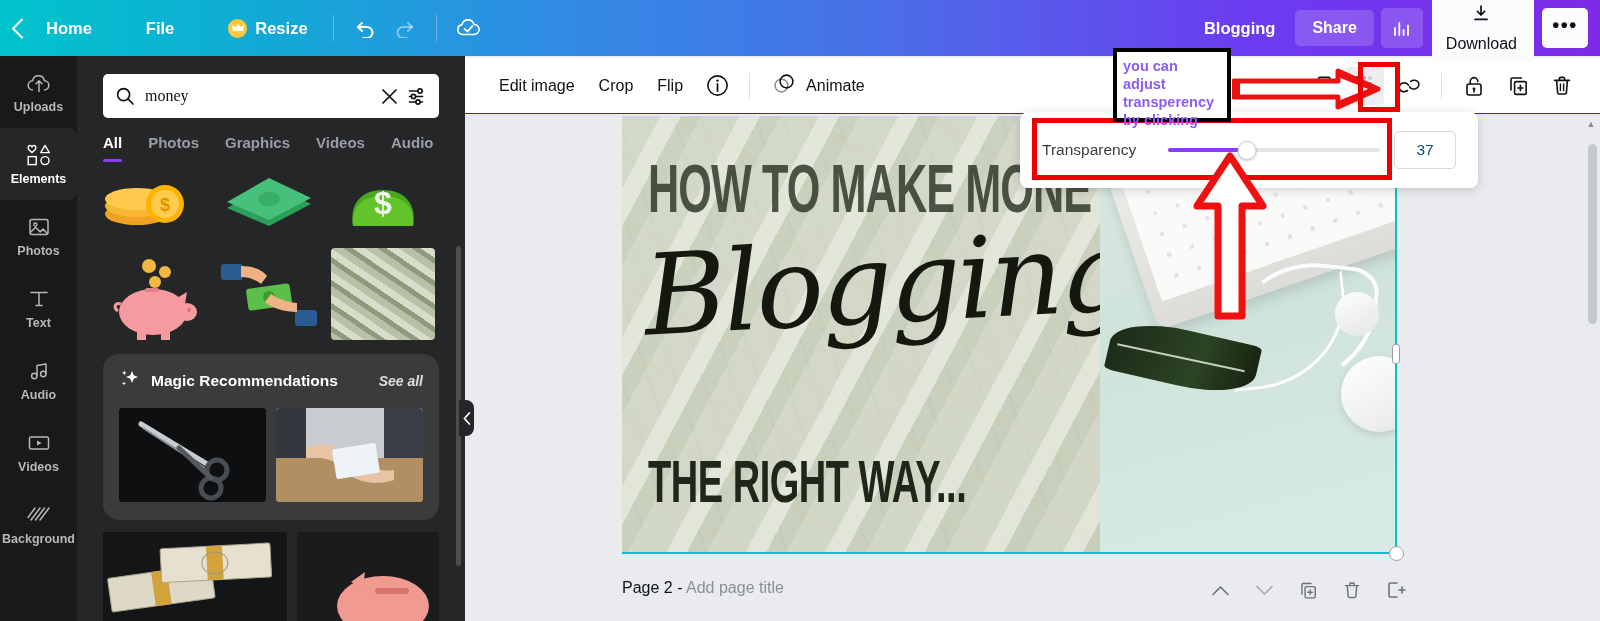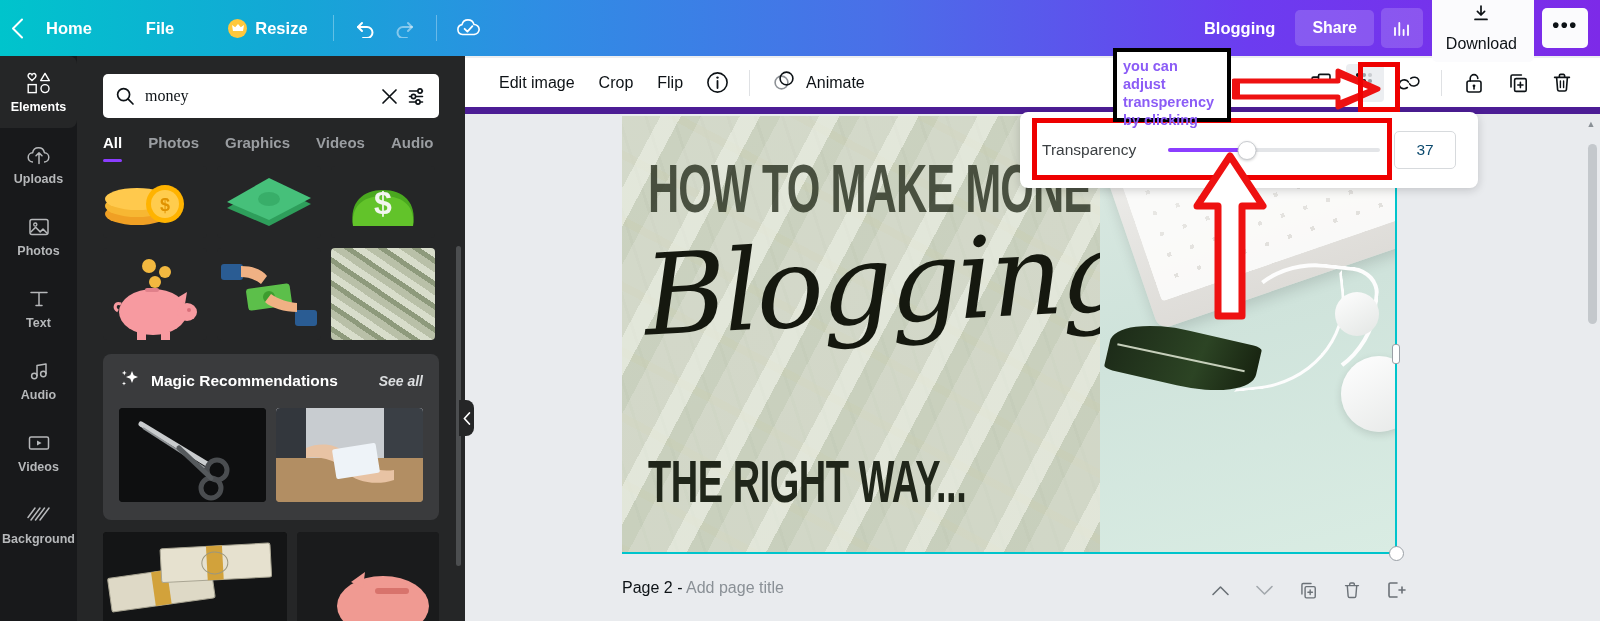--- a/index.html
+++ b/index.html
@@ -107,21 +107,21 @@
   .tab.active { color: #fff; }
   .tab.active::after {
     content: ""; position: absolute; left: 0; right: 0; bottom: 0;
     height: 3px; background: #8b3dff; border-radius: 2px;
   }
   .grid { padding: 4px 26px 0 26px; display: flex; flex-wrap: wrap; gap: 10px; }
   .thumb { width: 104px; height: 72px; border-radius: 4px; overflow: hidden; cursor: pointer; position: relative; }
   .thumb.tall { height: 92px; }
 
   .magic {
-    margin: 14px 26px 0 26px; background: #3a3b3d; border-radius: 8px; padding: 14px 16px 18px 16px;
+    margin: 14px 26px 0 26px; background: #3a3b3d; border-radius: 16px; padding: 14px 16px 18px 16px;
   }
   .magic-head { display: flex; align-items: center; gap: 10px; }
   .magic-title { font-size: 15.5px; font-weight: bold; color: #fff; }
   .magic-seeall { margin-left: auto; font-size: 14px; font-weight: bold; color: #dcdee0; cursor: pointer; font-style: italic; }
   .magic-grid { display: flex; gap: 10px; margin-top: 14px; }
   .magic-card { width: 147px; height: 94px; border-radius: 4px; overflow: hidden; cursor: pointer; }
 
   .botgrid { padding: 12px 26px 0 26px; display: flex; gap: 10px; }
 
   
@@ -134,21 +134,21 @@
     position: absolute; left: 459px; top: 400px; width: 15px; height: 36px;
     background: #252627; border-radius: 0 8px 8px 0; z-index: 36;
     display: flex; align-items: center; justify-content: center; cursor: pointer;
     color: #fff; font-size: 11px;
   }
 
   
   .etoolbar {
     position: absolute; top: 58px; left: 465px; width: 1135px; height: 56px;
     background: #fff; display: flex; align-items: center; padding: 0 16px 0 22px; z-index: 30;
-    border-bottom: 7px solid #4c1d95;
+    border-bottom: 1px solid #4c1d95;
   }
   .et-item {
     font-size: 16px; color: #0d1216; padding: 8px 12px; border-radius: 4px; cursor: pointer;
     display: flex; align-items: center; gap: 9px; white-space: nowrap;
   }
   .et-div { width: 1px; height: 26px; background: #dfe1e4; margin: 0 10px; }
   .et-right { margin-left: auto; display: flex; align-items: center; }
   .et-ico {
     width: 38px; height: 38px; border-radius: 4px; margin: 0 3px;
     display: flex; align-items: center; justify-content: center; cursor: pointer;
@@ -389,40 +389,40 @@
             </svg>
         </span>
         <span>Download</span>
       </div>
       <div class="btn-more">•••</div>
     </div>
   </div>
 
   <div class="rail">
 
+    <div class="rail-item">
+      <span class="rail-ico">
+        <svg width="26" height="22" viewBox="0 0 26 22" fill="none">
+            <path d="M7 18A4.6 4.6 0 016.6 8.8 6 6 0 0118.4 8.7 4.3 4.3 0 0118 17.9" stroke="currentColor" stroke-width="1.5" stroke-linejoin="round"></path>
+            <path d="M13 19.5V8.8m0 0l-3 3m3-3l3 3" stroke="currentColor" stroke-width="1.5" stroke-linecap="round" stroke-linejoin="round"></path>
+          </svg>
+      </span>
+      <span>Uploads</span>
+    </div>
+
     <div class="rail-item active">
       <span class="rail-ico">
         <svg width="30" height="24" viewBox="0 0 30 24" fill="none">
           <path d="M4.6 3.2c1.1-1.2 2.9-.6 3.4.6.5-1.2 2.3-1.8 3.4-.6 1 1.1.5 2.7-.6 3.7L8 9.6 5.2 6.9c-1.1-1-1.6-2.6-.6-3.7z" stroke="currentColor" stroke-width="1.4"></path>
           <path d="M21 2.4l4.3 7.2h-8.6z" stroke="currentColor" stroke-width="1.4" stroke-linejoin="round"></path>
           <rect x="4.2" y="13.6" width="8" height="8" stroke="currentColor" stroke-width="1.4"></rect>
           <circle cx="21" cy="17.6" r="4" stroke="currentColor" stroke-width="1.4"></circle>
         </svg>
       </span>
       <span>Elements</span>
-    </div>
-
-    <div class="rail-item">
-      <span class="rail-ico">
-        <svg width="26" height="22" viewBox="0 0 26 22" fill="none">
-            <path d="M7 18A4.6 4.6 0 016.6 8.8 6 6 0 0118.4 8.7 4.3 4.3 0 0118 17.9" stroke="currentColor" stroke-width="1.5" stroke-linejoin="round"></path>
-            <path d="M13 19.5V8.8m0 0l-3 3m3-3l3 3" stroke="currentColor" stroke-width="1.5" stroke-linecap="round" stroke-linejoin="round"></path>
-          </svg>
-      </span>
-      <span>Uploads</span>
     </div>
 
     <div class="rail-item">
       <span class="rail-ico">
         <svg width="24" height="22" viewBox="0 0 24 22" fill="none">
             <rect x="3" y="3.5" width="18" height="15" rx="2" stroke="currentColor" stroke-width="1.5"></rect>
             <circle cx="8.3" cy="8.6" r="1.6" stroke="currentColor" stroke-width="1.3"></circle>
             <path d="M3.6 16.3l5-5 4.6 4.6 2.8-2.8 4.4 4.4" stroke="currentColor" stroke-width="1.5" stroke-linejoin="round"></path>
           </svg>
       </span>

